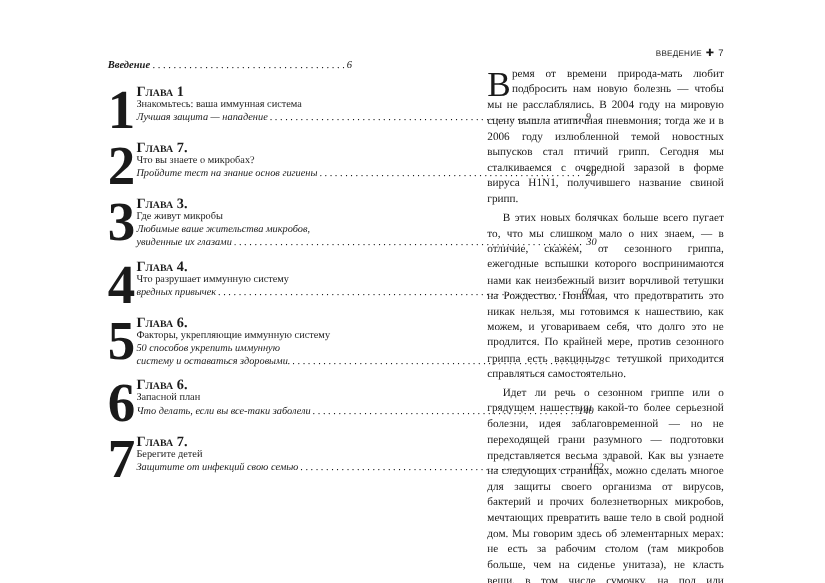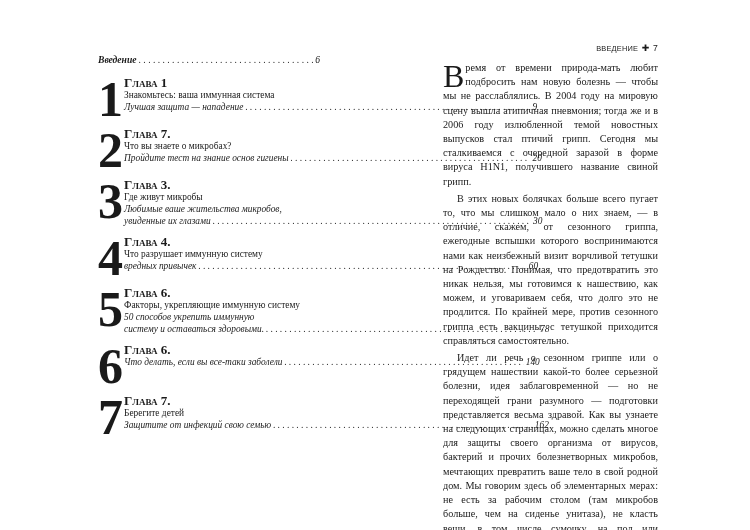--- a/index.html
+++ b/index.html
@@ -99,20 +99,21 @@
             <span>систему и оставаться здоровыми.</span>
             <span class="dots"></span>
             <span class="pg">78</span>
           </div>
         </div>
       </div>
       <div class="chapter">
         <div class="num">6</div>
         <div class="cbody">
           <div class="clabel">Глава 6.</div>
+          <div class="ctitle">Запасной план</div>
           <div class="csub">
             <span>Что делать, если вы все-таки заболели</span>
             <span class="dots"></span>
             <span class="pg">140</span>
           </div>
         </div>
       </div>
       <div class="chapter">
         <div class="num">7</div>
         <div class="cbody">

